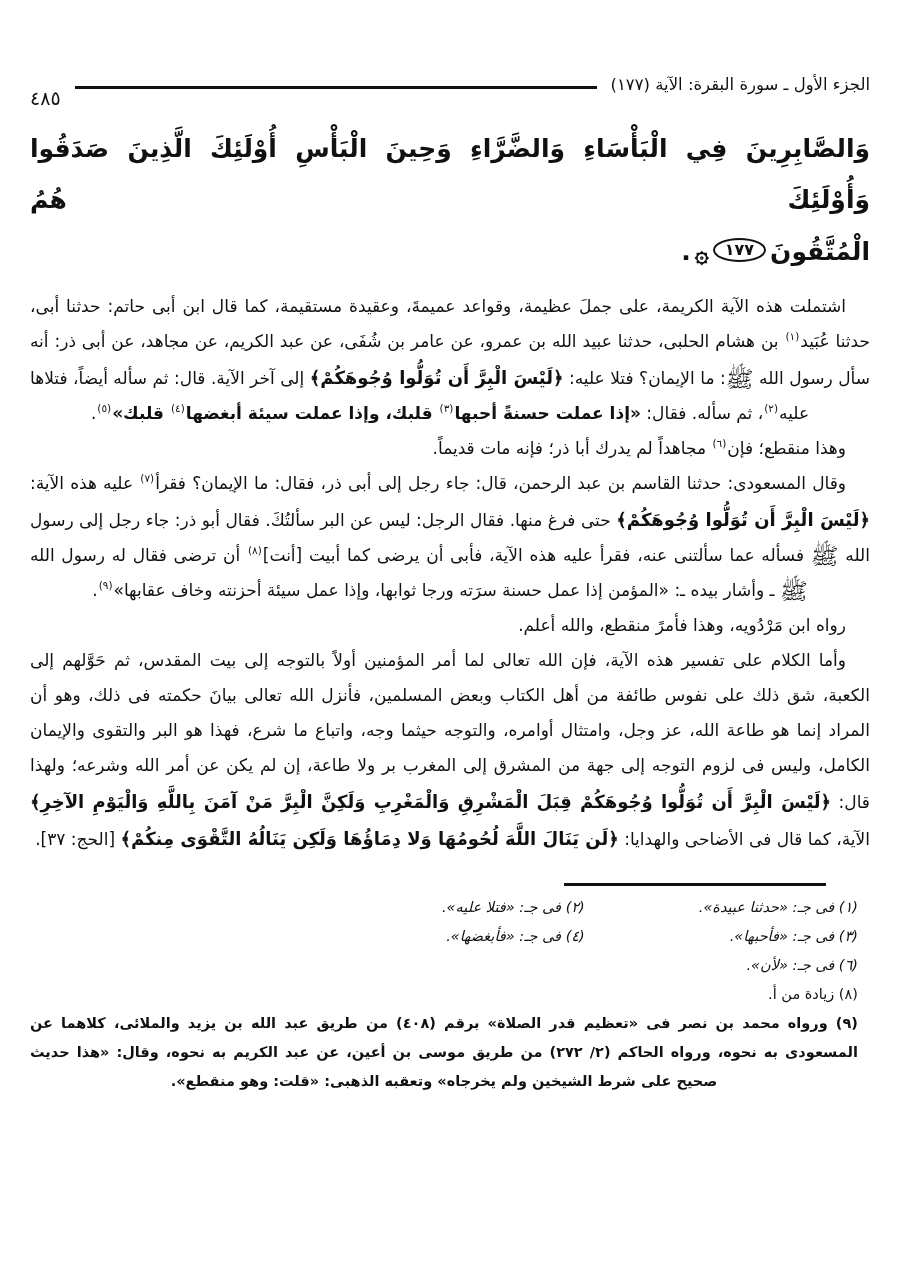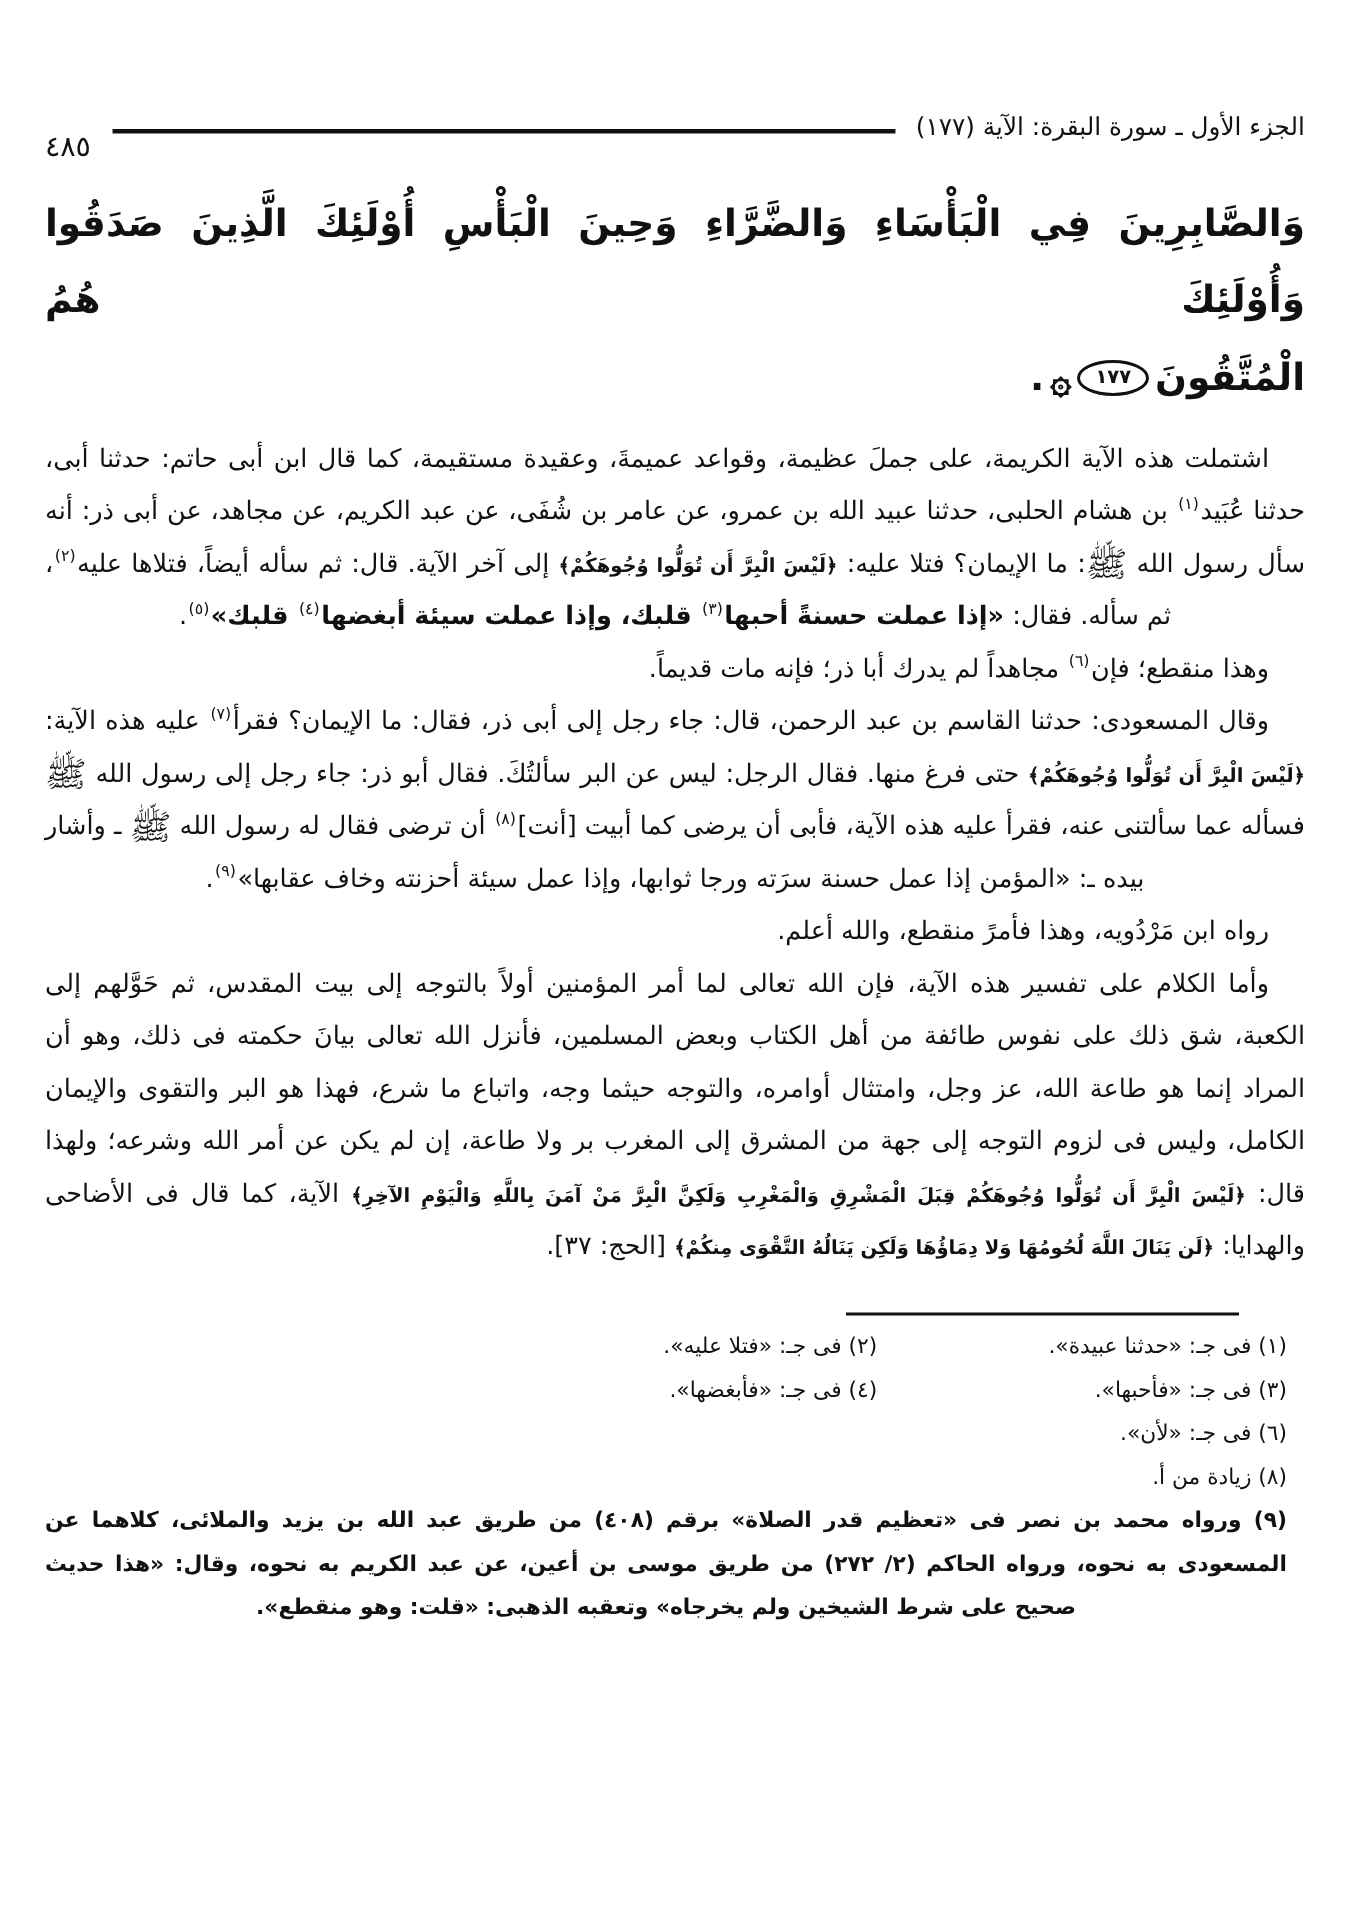--- a/index.html
+++ b/index.html
@@ -46,42 +46,42 @@
     text-align:justify;
     text-align-last:justify;
   }
   .verse-line-2{
     text-align:right;
   }
   .ayah-pill{
     display:inline-block;
     border:2px solid #111;
     border-radius:50%;
-    font-size:13px;
+    font-size:16px;
     font-weight:bold;
     line-height:17px;
     padding:1px 10px 2px 10px;
     vertical-align:5px;
     margin:0 4px;
   }
   .ornament{
     font-size:24px;
     vertical-align:-2px;
     margin-left:4px;
   }
   
   .body-text{
     margin:10px 30px 0 30px;
     font-size:17px;
     line-height:2.06;
     text-align:justify;
   }
   .para{ text-indent:24px; }
   .para .t{ font-weight:normal; }
-  .para .q{ font-weight:bold; font-size:13px; }
+  .para .q{ font-weight:bold; font-size:18px; }
   .para .b{ font-weight:bold; }
   .para .pbuh{ font-size:23px; line-height:0; vertical-align:-3px; }
   sup.fnref{
     font-size:10.5px;
     line-height:0;
     vertical-align:7px;
     margin:0 1px;
   }
   
   .footnotes{
@@ -92,21 +92,21 @@
   .fn-separator{
     width:262px;
     height:2.5px;
     background:#111;
     margin:0 32px 7px auto; 
   }
   .fn-row{ text-align:justify; }
   .fn-row.pair{
     display:flex;
   }
-  .fn-cell{ white-space:nowrap; }
+  .fn-cell{ white-space:nowrap;font-style:italic; }
   .fn-cell.right{ width:33%; }
   .fn-cell.left{ flex:1; }
 </style>
 </head>
 <body>
 
 <div class="page">
 
   <div class="header">
     <div class="header-title">الجزء الأول ـ سورة البقرة: الآية (١٧٧)</div>

